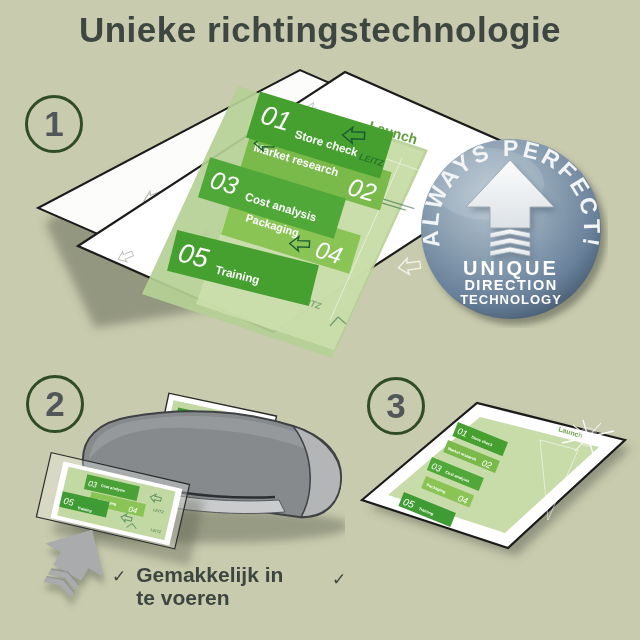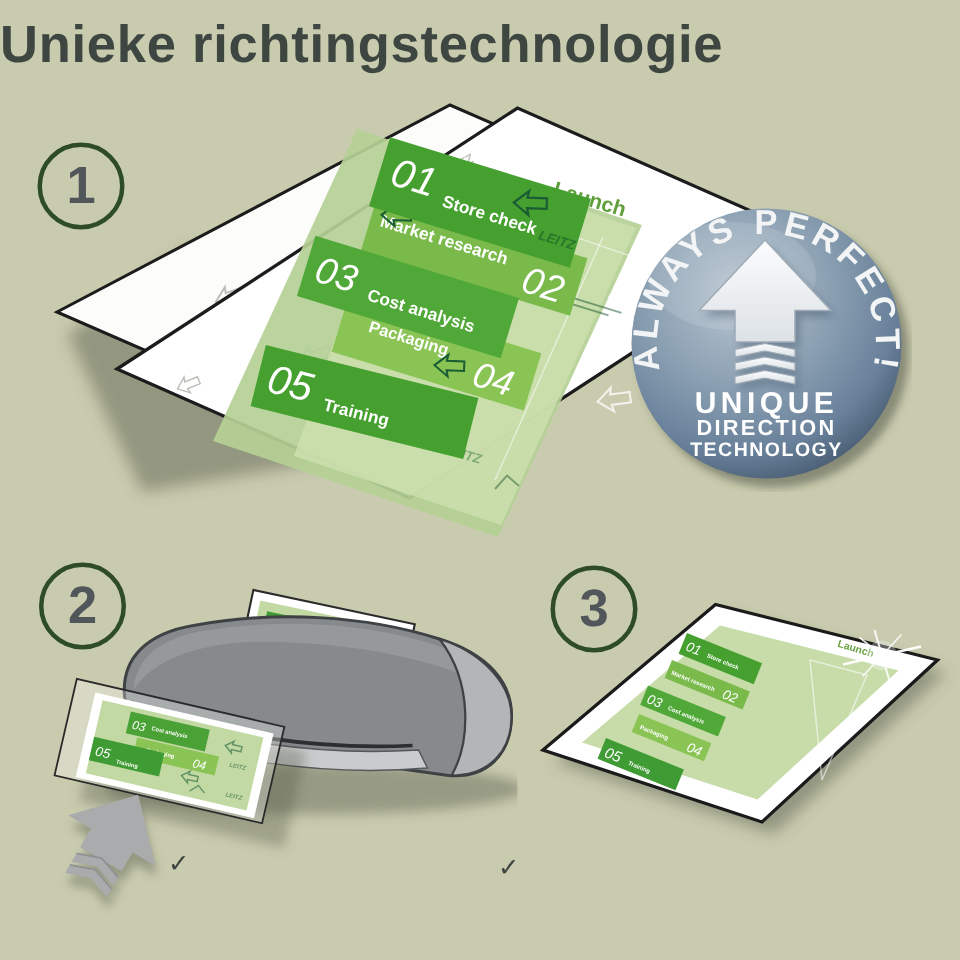--- a/index.html
+++ b/index.html
@@ -4,21 +4,21 @@
 <style>
   html,body{margin:0;padding:0;}
   body{
     width:640px;height:640px;position:relative;overflow:hidden;
     background:#c9cbae;
     font-family:"Liberation Sans", sans-serif;
     -webkit-font-smoothing:antialiased;
   }
   .title{
     position:absolute;top:10px;left:0;width:640px;
-    text-align:left;font-size:35px;font-weight:bold;
+    text-align:center;font-size:35px;font-weight:bold;
     color:#3d4641;letter-spacing:.5px;
   }
   .step-circle{
     position:absolute;width:52px;height:52px;border-radius:50%;
     border:3px solid #2e4d26;display:flex;align-items:center;justify-content:center;
     font-size:35px;font-weight:bold;color:#51565a;
   }
   #circle-1{left:25px;top:95px;}
   #circle-2{left:26px;top:375px;}
   #circle-3{left:367px;top:377px;}
@@ -296,21 +296,22 @@
 <div class="step-circle" id="circle-2">
   <span>2</span>
 </div>
 <div class="step-circle" id="circle-3">
   <span>3</span>
 </div>
 
 <div class="caption" id="caption-1">
   <span class="check">✓</span>
   <span>
-    <br>
+    <span>Gemakkelijk in</span><br>
+    <span>te voeren</span>
   </span>
 </div>
 <div class="caption" id="caption-2">
   <span class="check">✓</span>
   <span>
     <br>
   </span>
 </div>
 
 </body></html>

